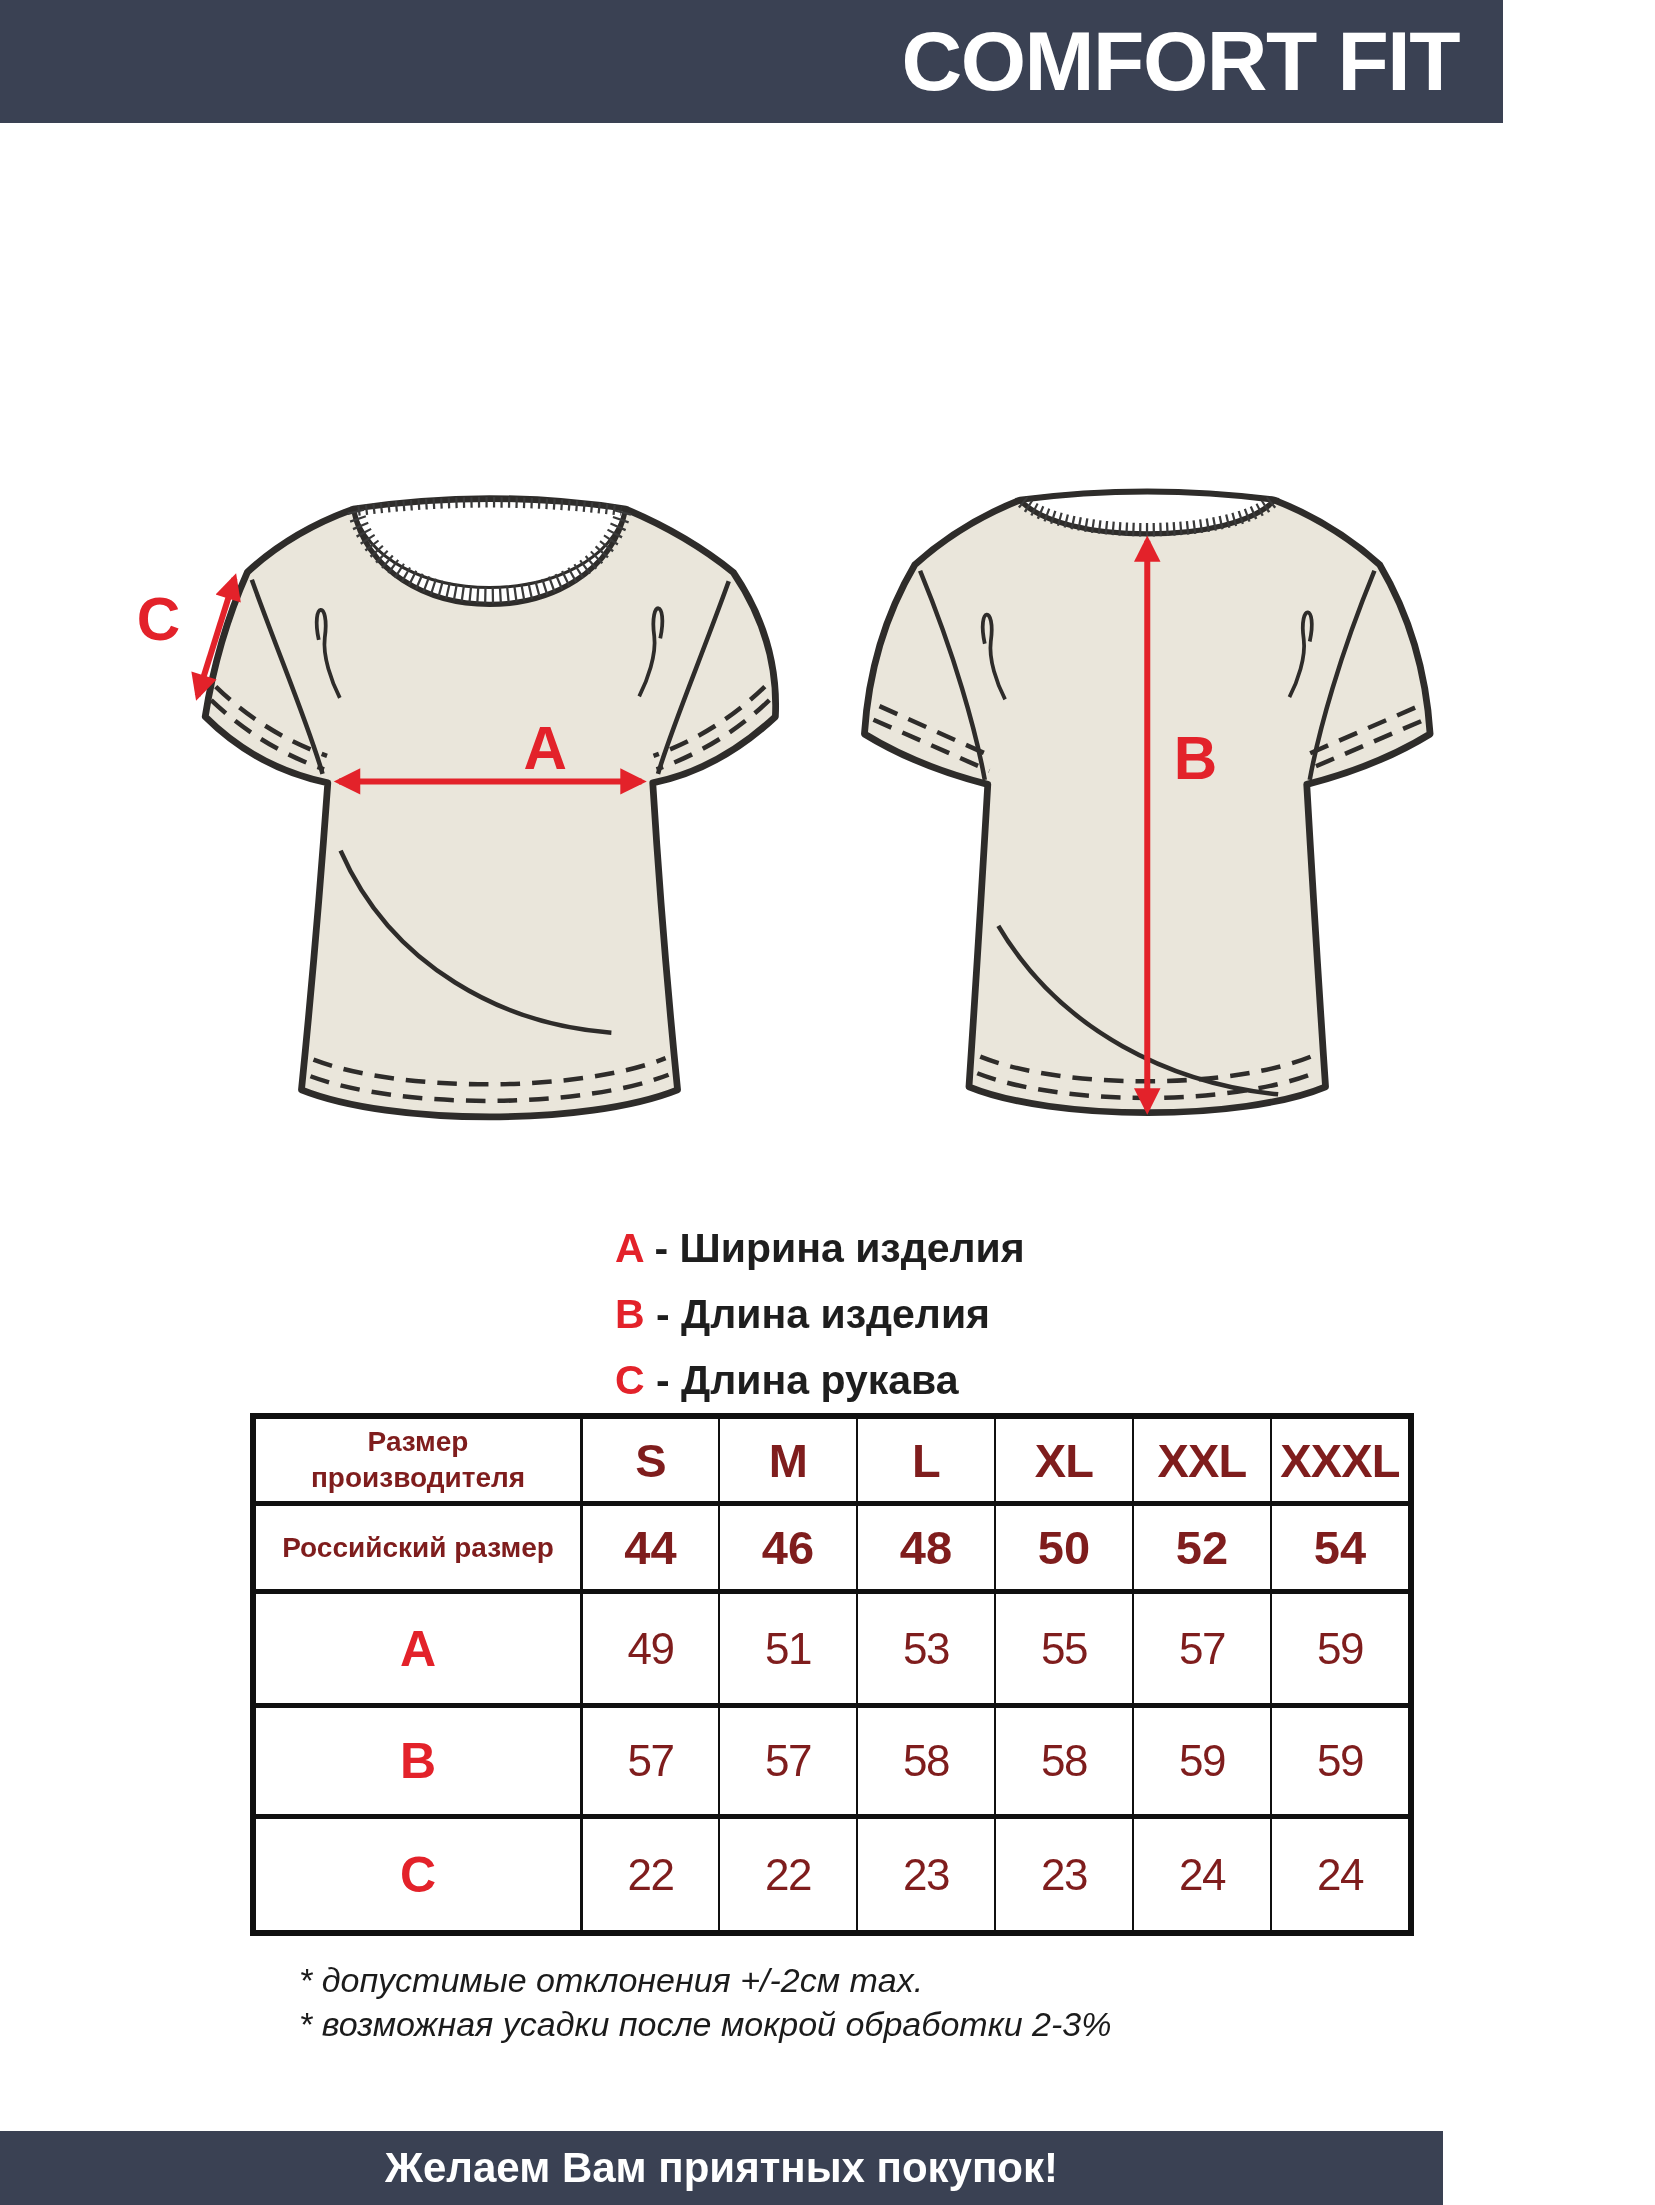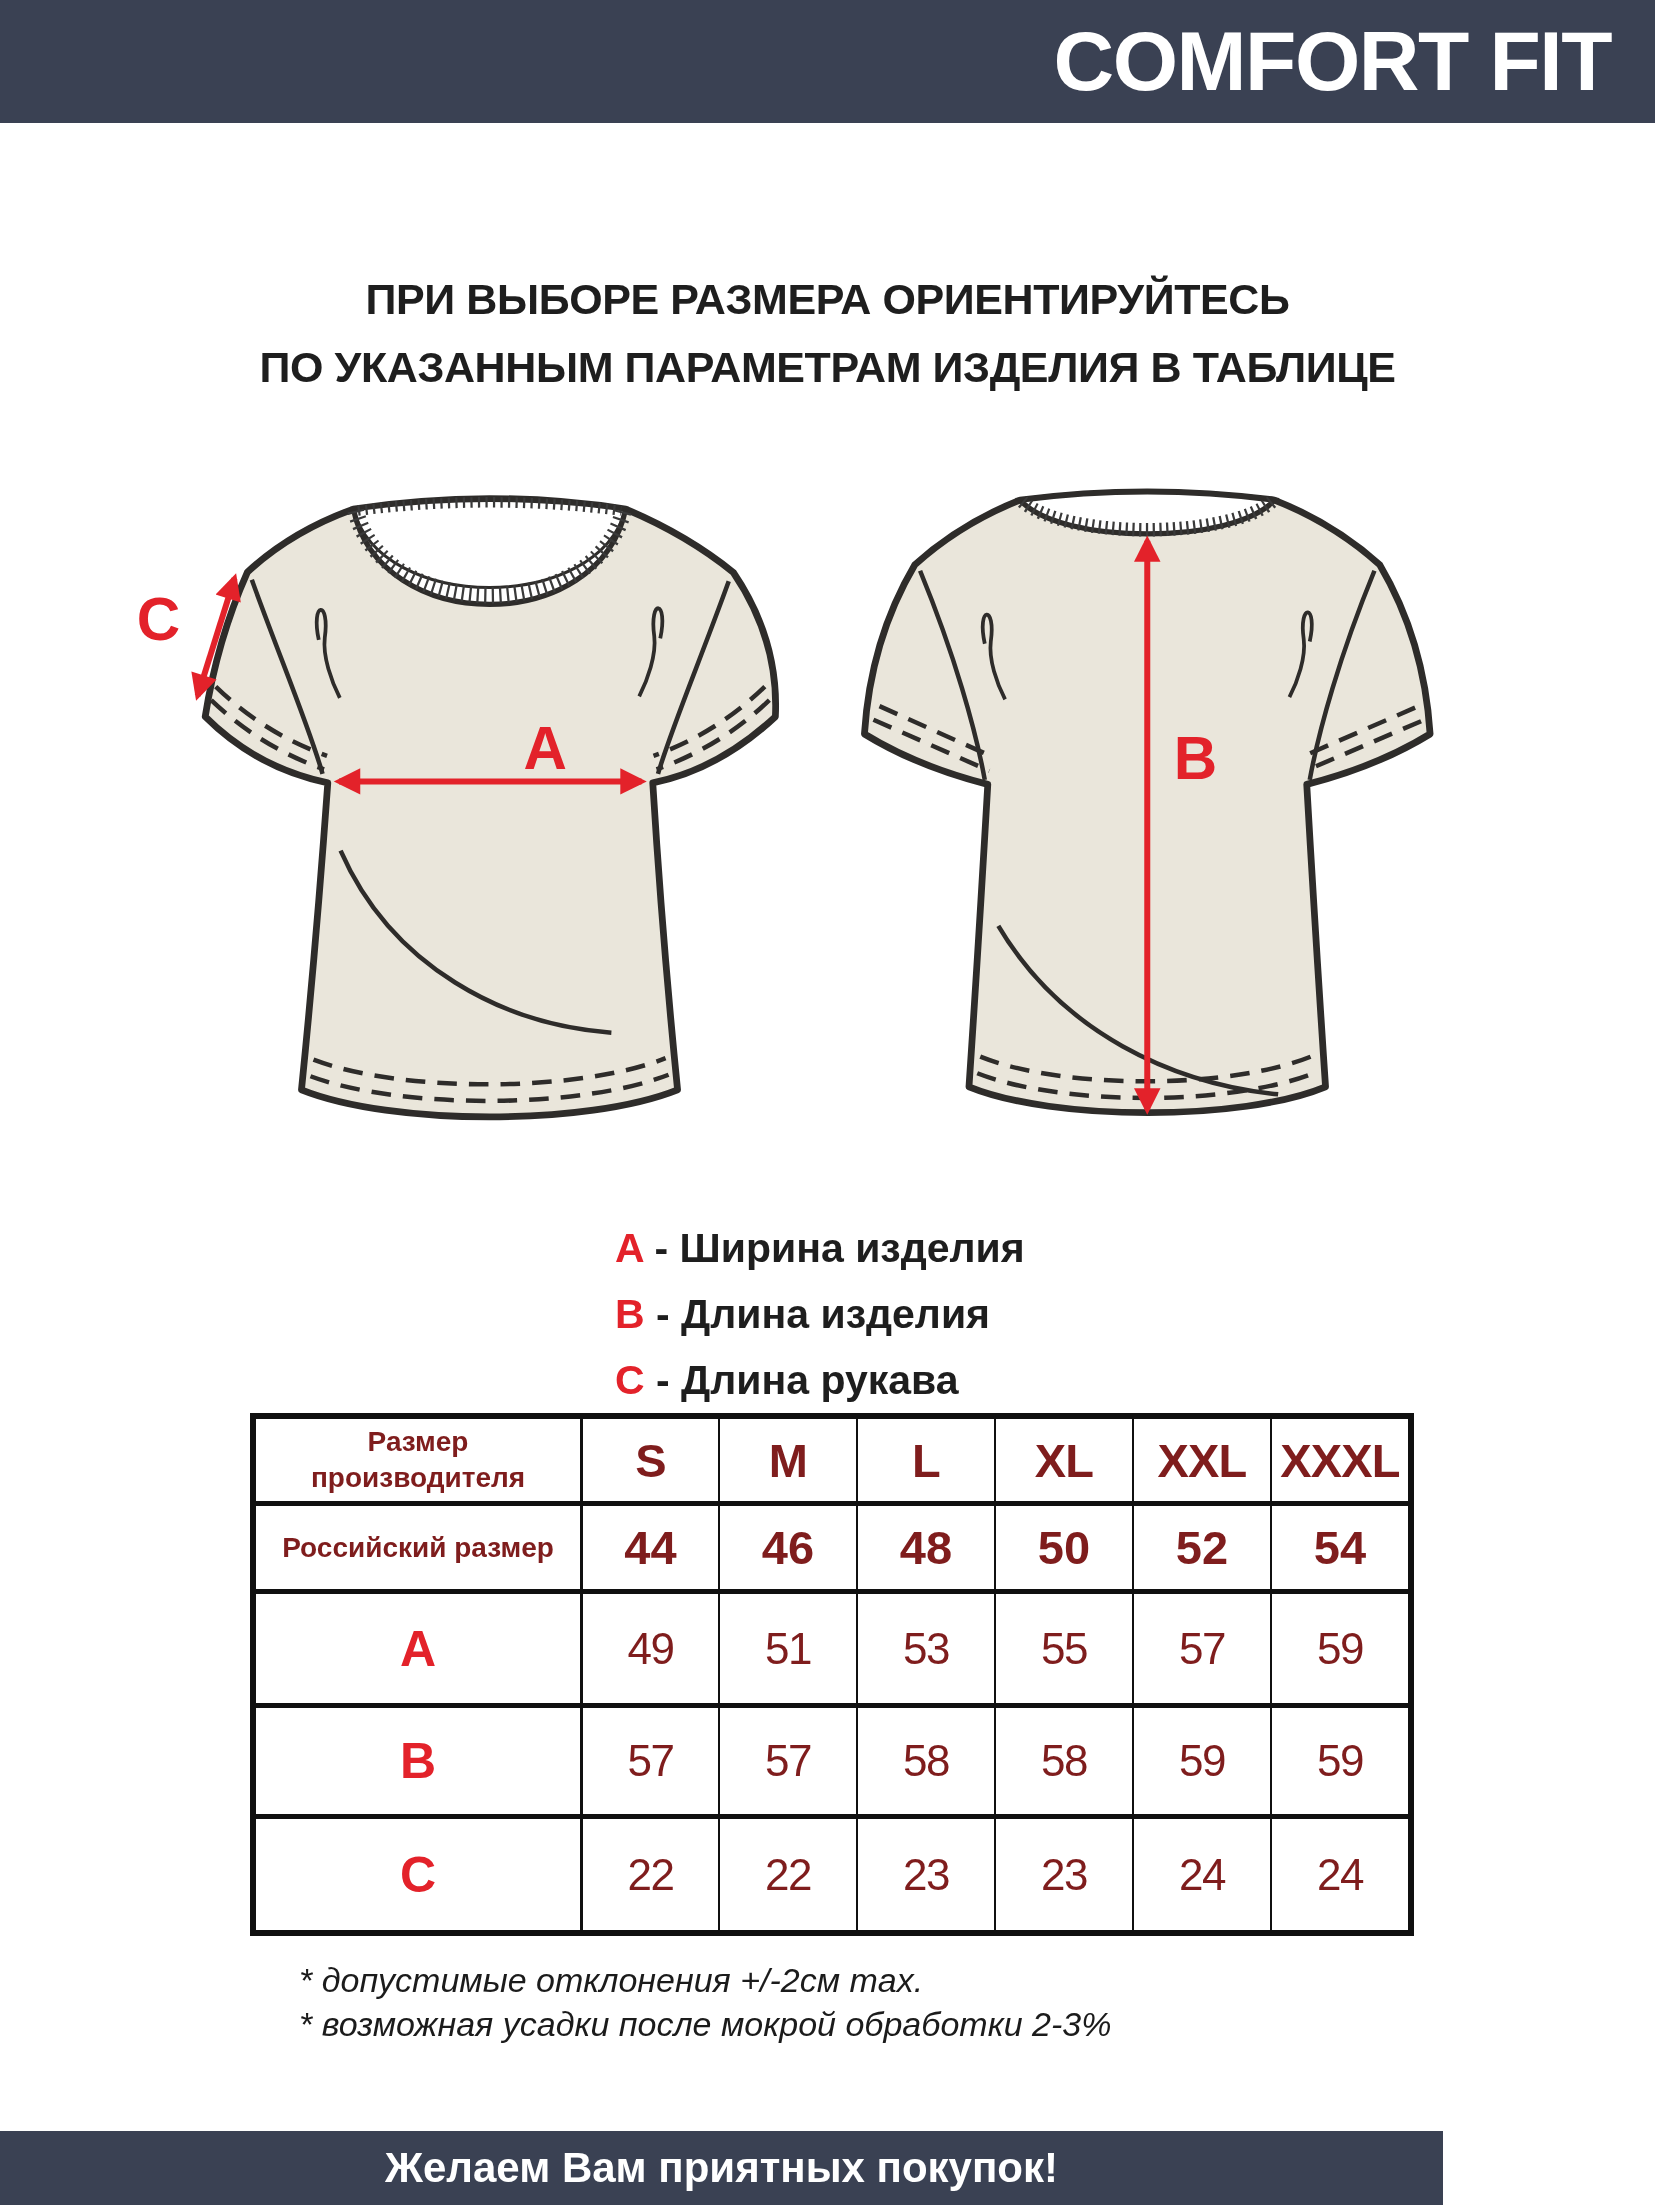--- a/index.html
+++ b/index.html
@@ -3,21 +3,21 @@
 <meta charset="utf-8">
 <style>
   * { margin:0; padding:0; box-sizing:border-box; }
   html,body { background:#ffffff; }
   body { font-family:"Liberation Sans", sans-serif; }
   #page {
     position:relative; width:1655px; height:2205px; background:#fff; overflow:hidden;
   }
   
   .topbar {
-    position:absolute; left:0; top:0; width:1655px; height:123px;
+    position:absolute; left:0; top:0; width:1503px; height:123px;
     background:var(--navy); color:#fff;
     display:flex; align-items:center; justify-content:flex-end;
     padding-right:44px;
     font-size:84px; font-weight:700; letter-spacing:-1.5px; white-space:nowrap;
   }
   .bottombar {
     position:absolute; left:0; top:2131px; width:1443px; height:74px;
     background:var(--navy); color:#fff;
     display:flex; align-items:center; justify-content:center;
     font-size:42px; font-weight:700;
@@ -66,24 +66,20 @@
 </style>
 </head>
 <body>
 
 <div id="page">
 
   <div class="topbar">
     <span>COMFORT FIT</span>
   </div>
 
-  <div class="intro">
-    <div>ПРИ ВЫБОРЕ РАЗМЕРА ОРИЕНТИРУЙТЕСЬ</div>
-    <div>ПО УКАЗАННЫМ ПАРАМЕТРАМ ИЗДЕЛИЯ В ТАБЛИЦЕ</div>
-  </div>
 
   <svg class="shirt front" viewBox="0 0 1100 900">
     <defs>
       <marker id="ah-f" viewBox="0 0 10 10" markerWidth="5.6" markerHeight="4.4" refX="8" refY="5" orient="auto-start-reverse" markerUnits="strokeWidth">
         <path d="M0,0 L10,5 L0,10 Z" fill="#e3222a"></path>
       </marker>
     </defs>
 
     <path d="M 379,36 Q 560,8 741,36 Q 822,70 884,120 Q 945,210 940,312 Q 865,382 777,400
          Q 790,610 810,808 C 690,856 430,856 310,808 Q 330,610 345,400 Q 250,380 182,312

